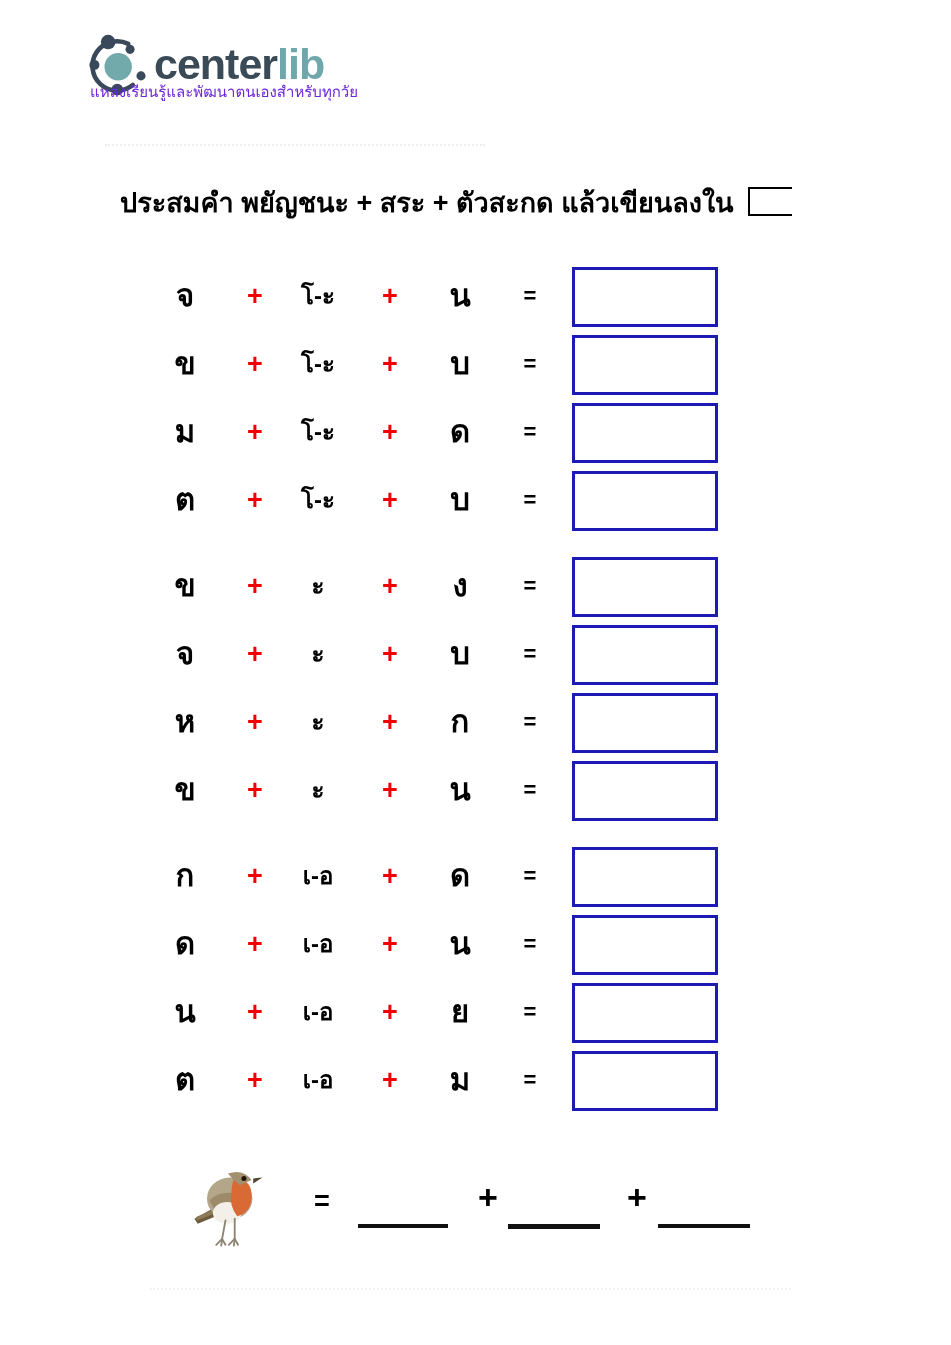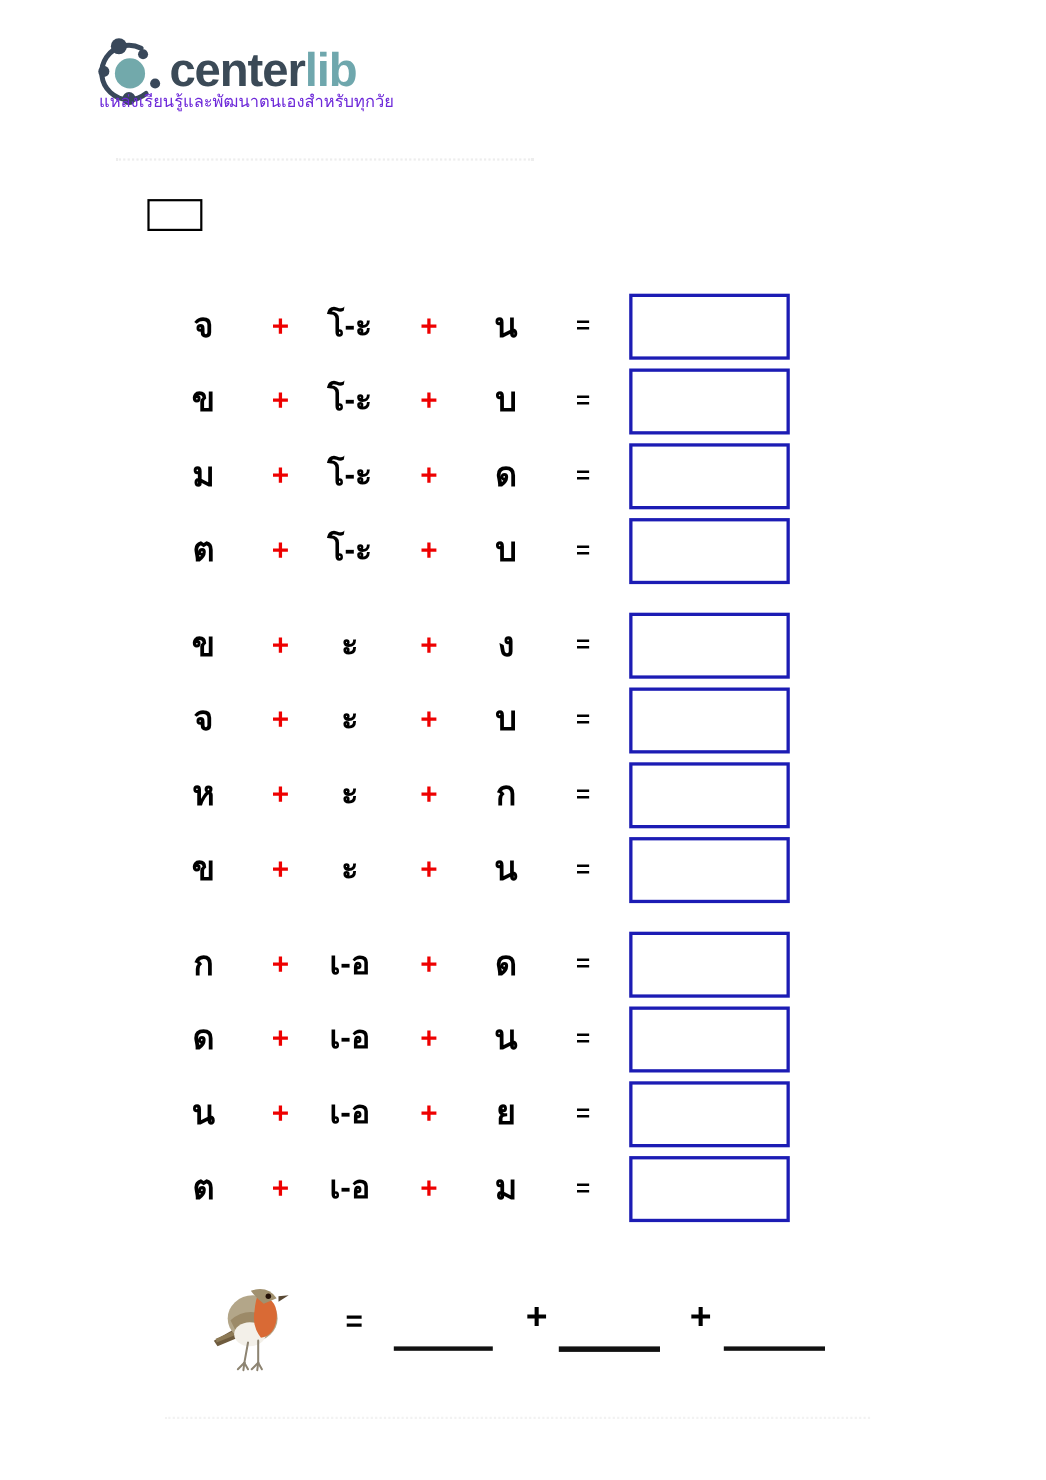--- a/index.html
+++ b/index.html
@@ -29,21 +29,21 @@
   .instruction{position:absolute;left:120px;top:181px;font-size:27px;font-weight:600;white-space:nowrap;}
   .instruction-box{display:inline-block;width:46px;height:25px;border:2px solid #000;background:#fff;vertical-align:-4px;margin-left:14px;}
 
   
   .rows-wrap{position:absolute;left:0;top:267px;width:951px;}
   .exercise-row{position:relative;height:60px;margin-bottom:8px;}
   .exercise-row.group-gap{margin-top:26px;}
   .cell{position:absolute;top:0;height:60px;line-height:58px;text-align:center;}
   .cell-consonant{left:160px;width:50px;font-size:31px;font-weight:700;}
   .cell-plus1{left:233px;width:44px;font-size:27px;font-weight:700;color:#ee0000;}
-  .cell-vowel{left:276px;width:84px;font-size:29px;font-weight:700;}
+  .cell-vowel{left:276px;width:84px;font-size:24px;font-weight:700;}
   .cell-plus2{left:368px;width:44px;font-size:27px;font-weight:700;color:#ee0000;}
   .cell-final{left:435px;width:50px;font-size:31px;font-weight:700;}
   .cell-equals{left:503px;width:54px;font-size:22px;font-weight:800;}
   .answer-box{position:absolute;left:572px;top:0;width:146px;height:60px;border:3px solid #1c1cb4;background:#fff;box-sizing:border-box;}
 
   
   .bottom-row{position:absolute;left:0;top:1160px;width:951px;height:100px;}
   .bird{position:absolute;left:186px;top:2px;width:84px;height:90px;}
   .bottom-equals{position:absolute;left:300px;top:26px;width:44px;text-align:center;font-size:27px;font-weight:800;}
   .bottom-plus{position:absolute;top:18px;width:40px;text-align:center;font-size:34px;font-weight:700;color:#000;}
@@ -69,21 +69,21 @@
       <circle cx="32" cy="63" r="6.5" fill="#39485a"></circle>
       <circle cx="58" cy="48" r="5" fill="#39485a"></circle>
     </svg>
     <div class="logo-word"><span class="brand-primary">center</span><span class="brand-secondary">lib</span></div>
     <div class="logo-tagline">แหล่งเรียนรู้และพัฒนาตนเองสำหรับทุกวัย</div>
   </div>
 
 
   <div class="artifact artifact-1"></div>
 
-  <div class="instruction"><span class="instruction-box"></span></div>
+  <div class="instruction"><span>ประสมคำ พยัญชนะ + สระ + ตัวสะกด แล้วเขียนลงใน</span><span class="instruction-box"></span></div>
 
   <div class="rows-wrap">
 
     <div class="exercise-row">
       <span class="cell cell-consonant">จ</span>
       <span class="cell cell-plus1">+</span>
       <span class="cell cell-vowel">โ-ะ</span>
       <span class="cell cell-plus2">+</span>
       <span class="cell cell-final">น</span>
       <span class="cell cell-equals">=</span>

